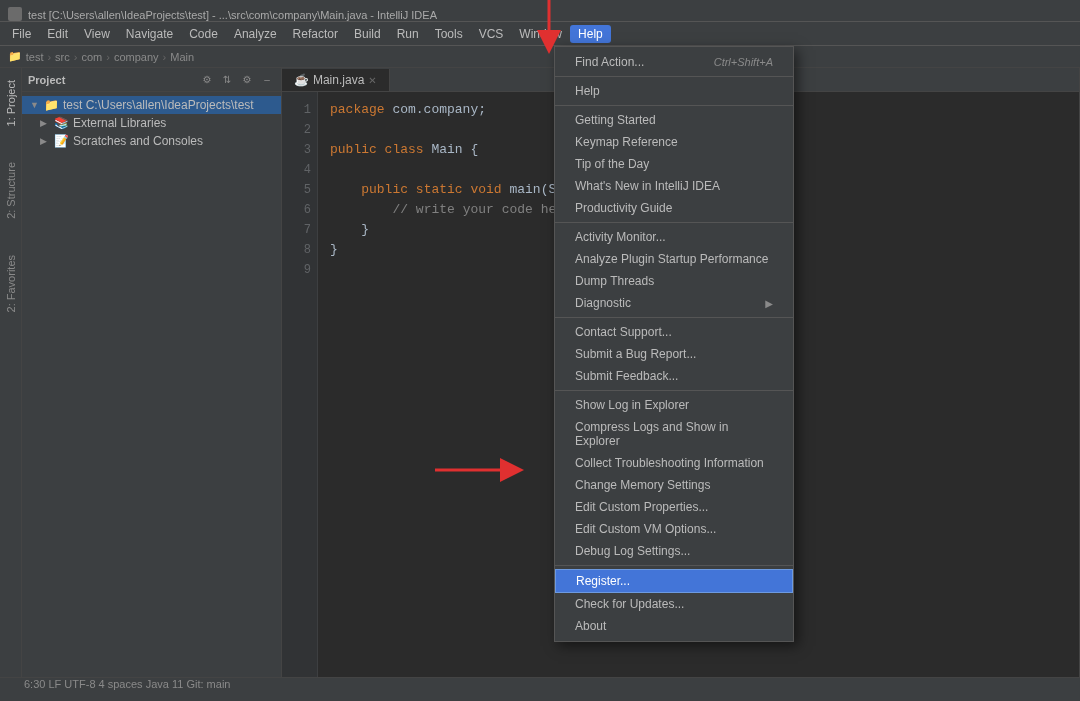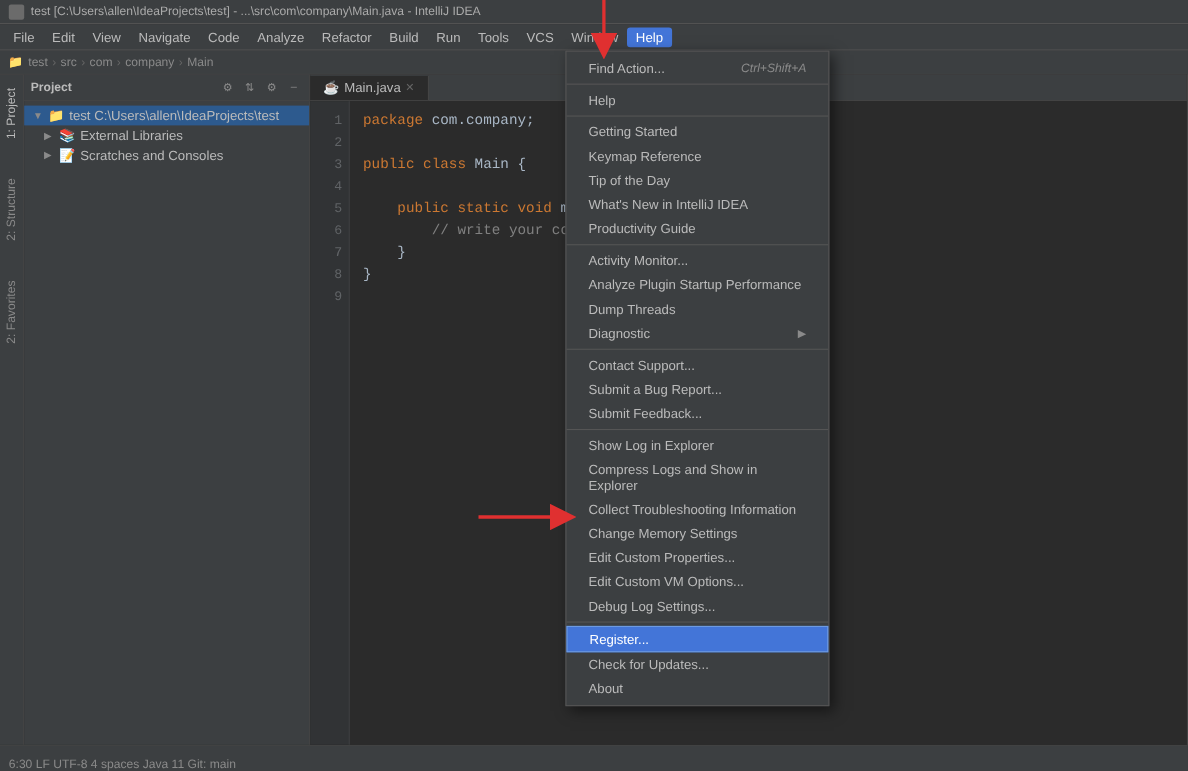--- a/index.html
+++ b/index.html
@@ -12,21 +12,21 @@
       color: #bbbbbb;
       overflow: hidden;
       position: relative;
     }
 
     
     #title-bar {
       height: 22px;
       background: #3c3f41;
       display: flex;
-      align-items: center;
+      align-items: flex-end;
       padding: 0 8px;
       font-size: 11px;
       color: #aaaaaa;
       border-bottom: 1px solid #555;
     }
     #title-bar .app-icon {
       width: 14px; height: 14px;
       background: #6b6b6b;
       margin-right: 6px;
       border-radius: 2px;
@@ -209,33 +209,33 @@
     }
     .kw { color: #cc7832; }
     .cls { color: #a9b7c6; }
     .cm { color: #808080; }
 
     
     #status-bar {
       height: 24px;
       background: #3c3f41;
       display: flex;
-      align-items: flex-end;
-      padding: 0 8px;
+      align-items: flex-start;
+      padding: 0 24px;
       border-top: 1px solid #444;
       font-size: 11px;
       color: #8a8a8a;
       gap: 12px;
     }
 
     
     #menu-overlay {
       position: absolute;
       top: 46px;
-      left: 514px;
+      left: 554px;
       width: 240px;
       background: #3c3f41;
       border: 1px solid #555;
       box-shadow: 4px 4px 12px rgba(0,0,0,0.5);
       z-index: 1000;
       padding: 4px 0;
     }
     .menu-separator {
       height: 1px;
       background: #555;

